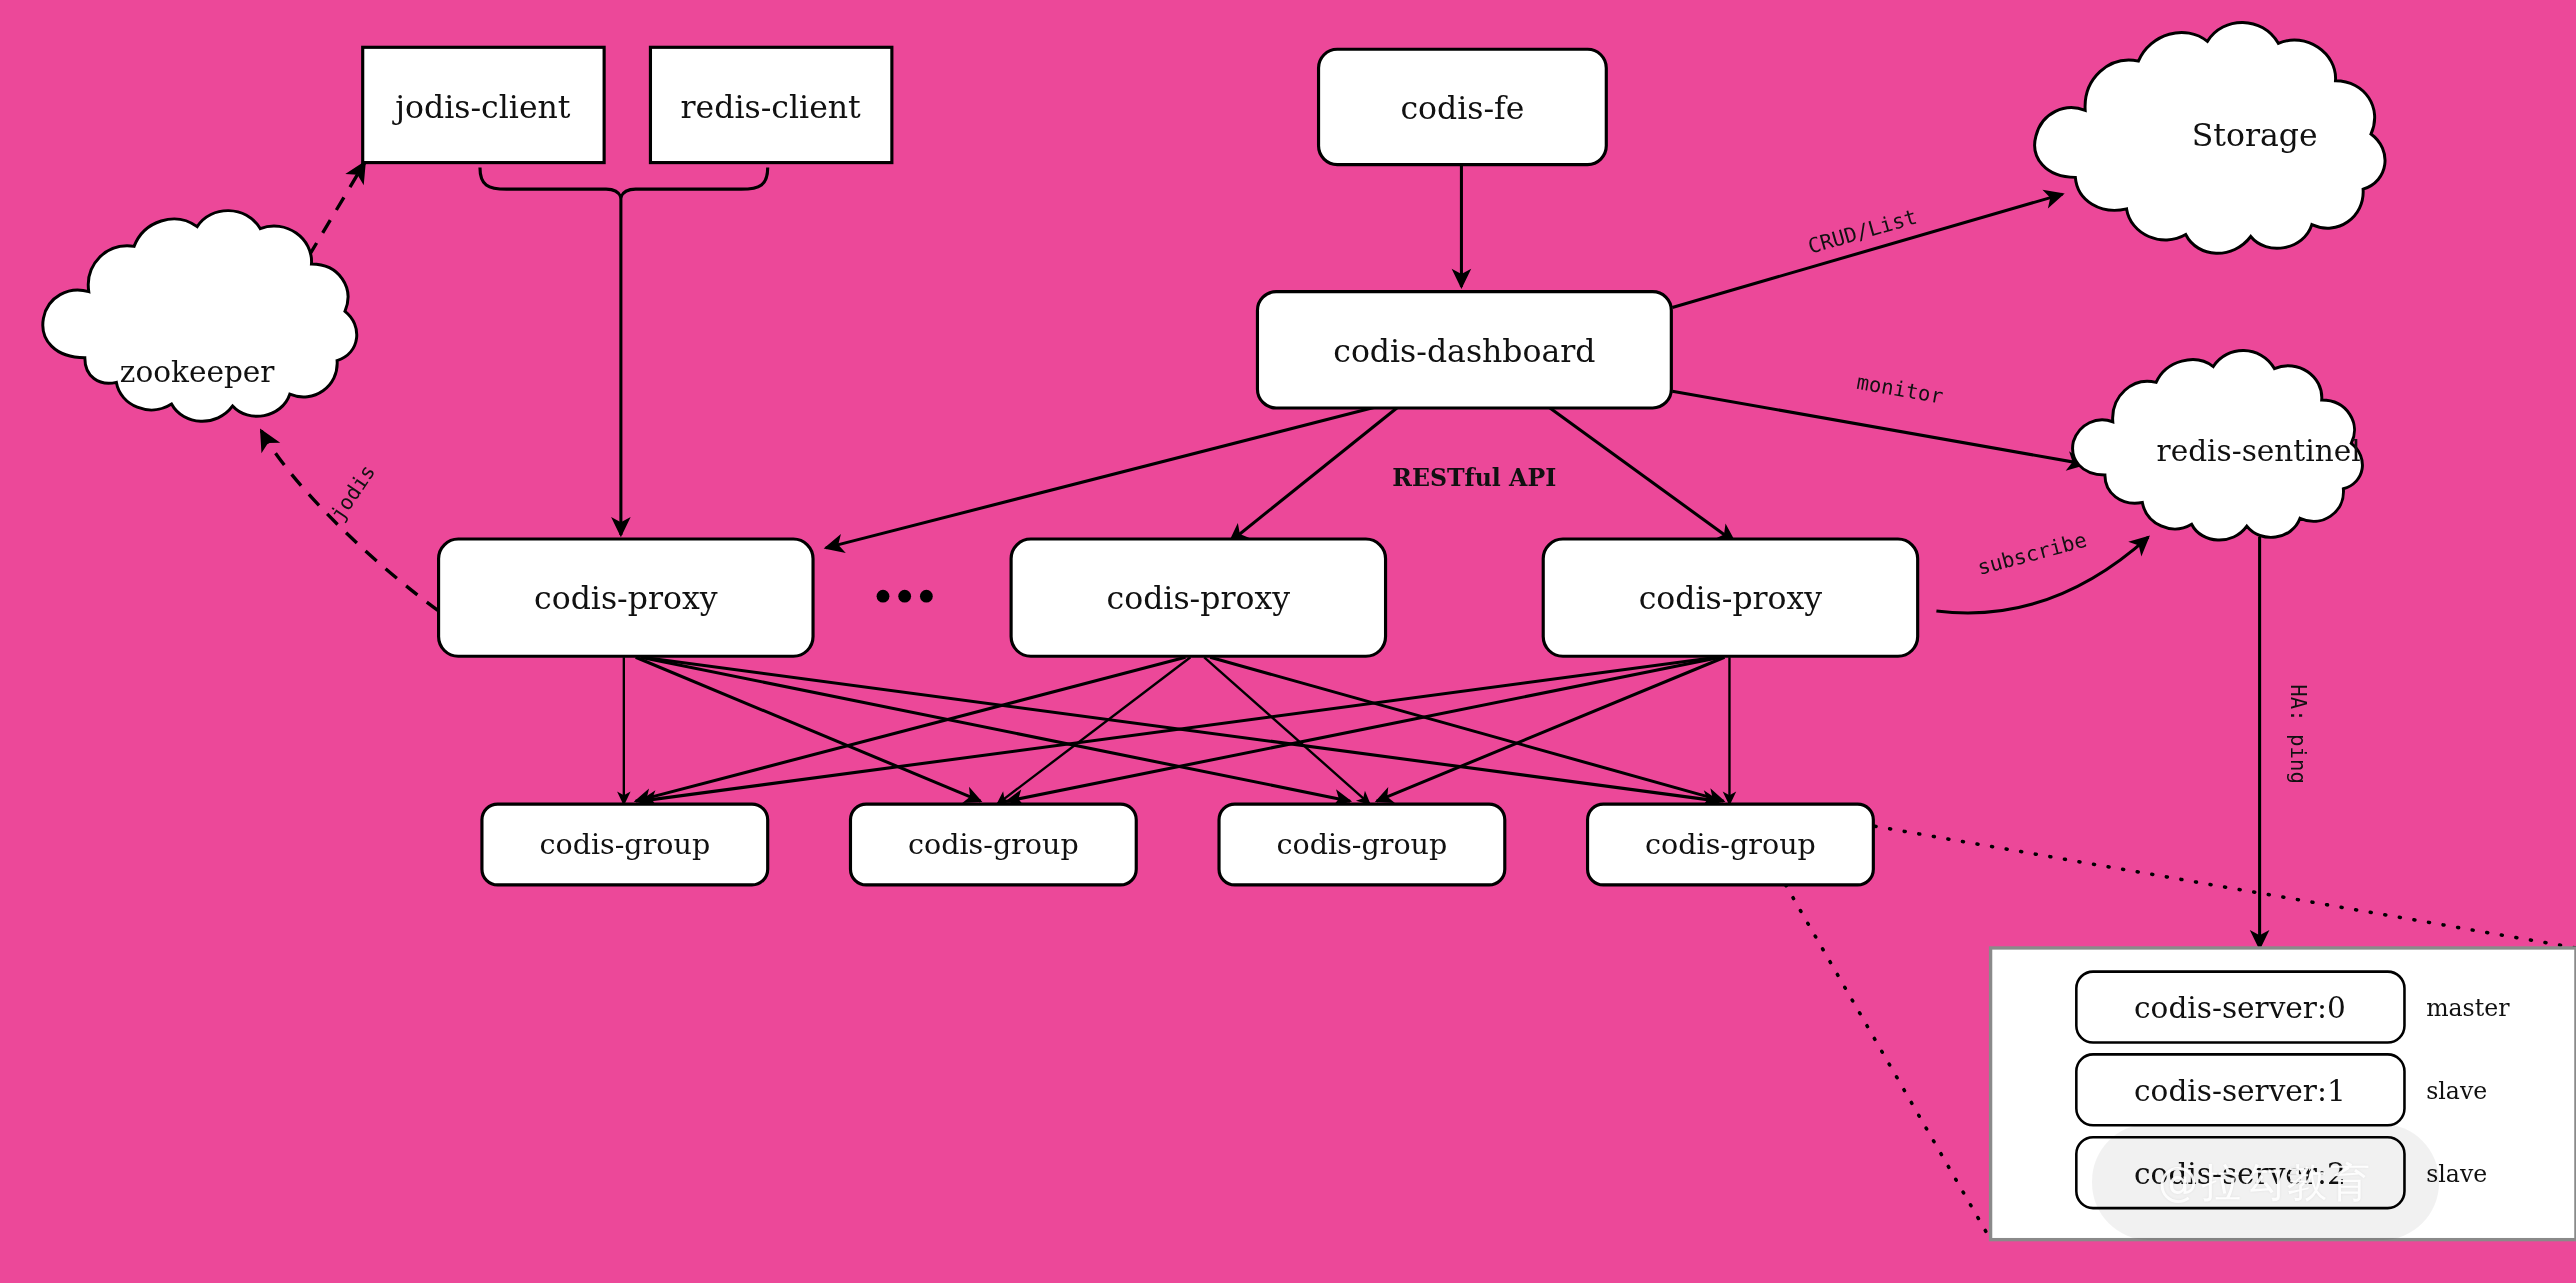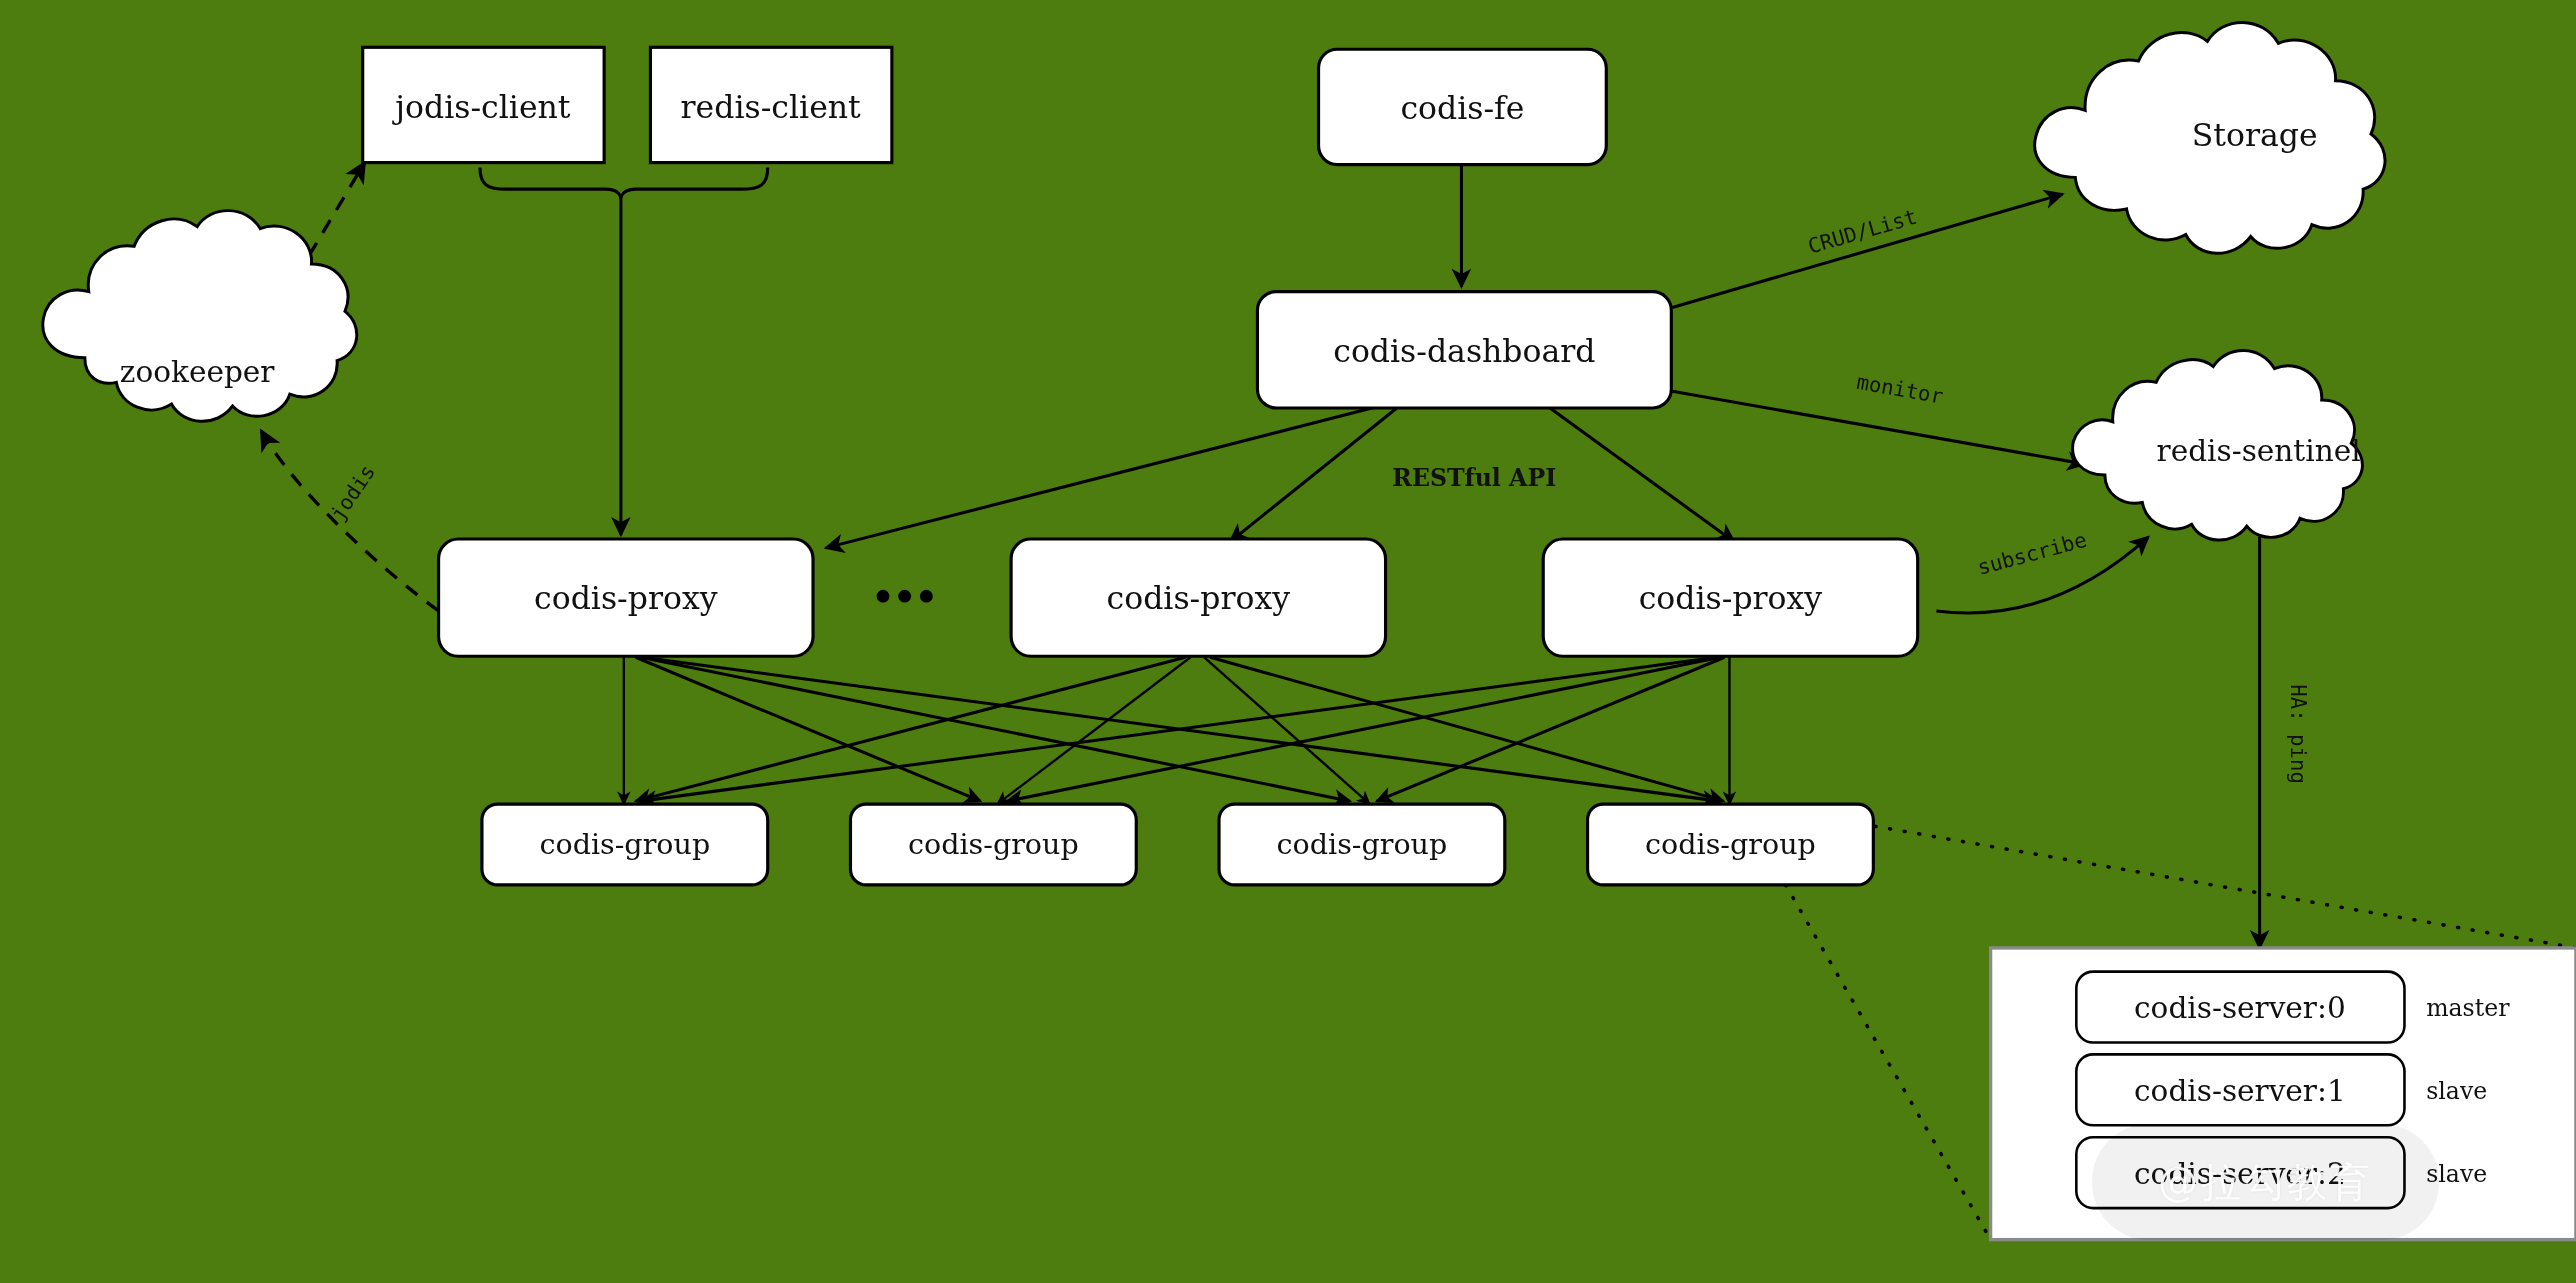--- a/index.html
+++ b/index.html
@@ -1,21 +1,21 @@
 <!DOCTYPE html>
 <html><head>
 <meta charset="utf-8">
 <style>
   html,body{margin:0;padding:0;background:#ffffff;}
   body{
     width:2576px;height:1283px;overflow:hidden;
     font-family:"DejaVu Serif", serif;
     color:#000000;
   }
-  #stage{position:relative;width:2576px;height:1283px;background:#4d7c0f;}
+  #stage{position:relative;width:2576px;height:1283px;background:#ec4899;}
   svg.diagram{position:absolute;left:0;top:0;width:2576px;height:1283px;display:block;}
   .node-label{font-family:"DejaVu Serif", serif;fill:#111;text-anchor:middle;dominant-baseline:central;}
   .lbl-32{font-size:32px;}
   .lbl-30{font-size:30px;}
   .lbl-29{font-size:29px;}
   .edge-label{font-family:"DejaVu Sans Mono", monospace;fill:#111;text-anchor:middle;dominant-baseline:central;font-size:21px;}
   .edge-label-serif{font-family:"DejaVu Serif", serif;font-weight:700;fill:#111;text-anchor:middle;dominant-baseline:central;font-size:24px;}
   .role-label{font-family:"DejaVu Serif", serif;fill:#111;text-anchor:start;dominant-baseline:central;font-size:24px;}
   .boxline{fill:#ffffff;stroke:#000000;stroke-width:3.2;}
   .boxline-thin{fill:#ffffff;stroke:#000000;stroke-width:2.6;}

